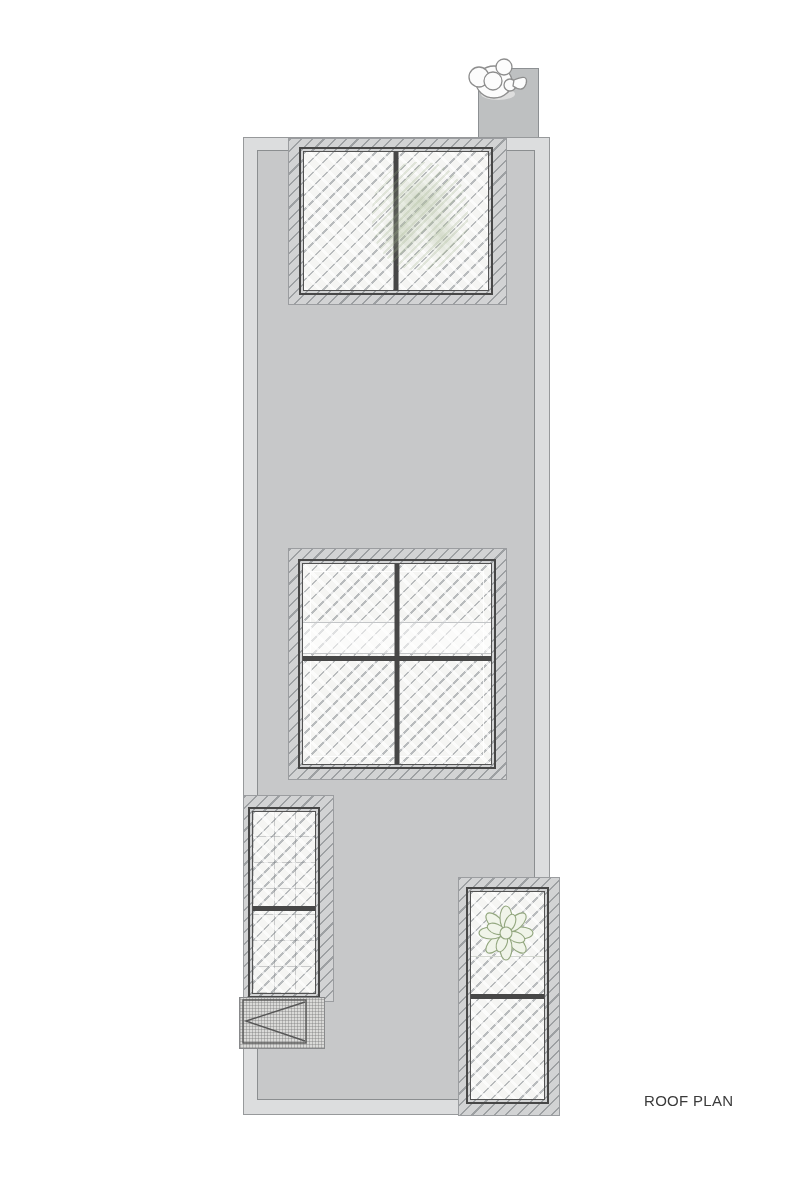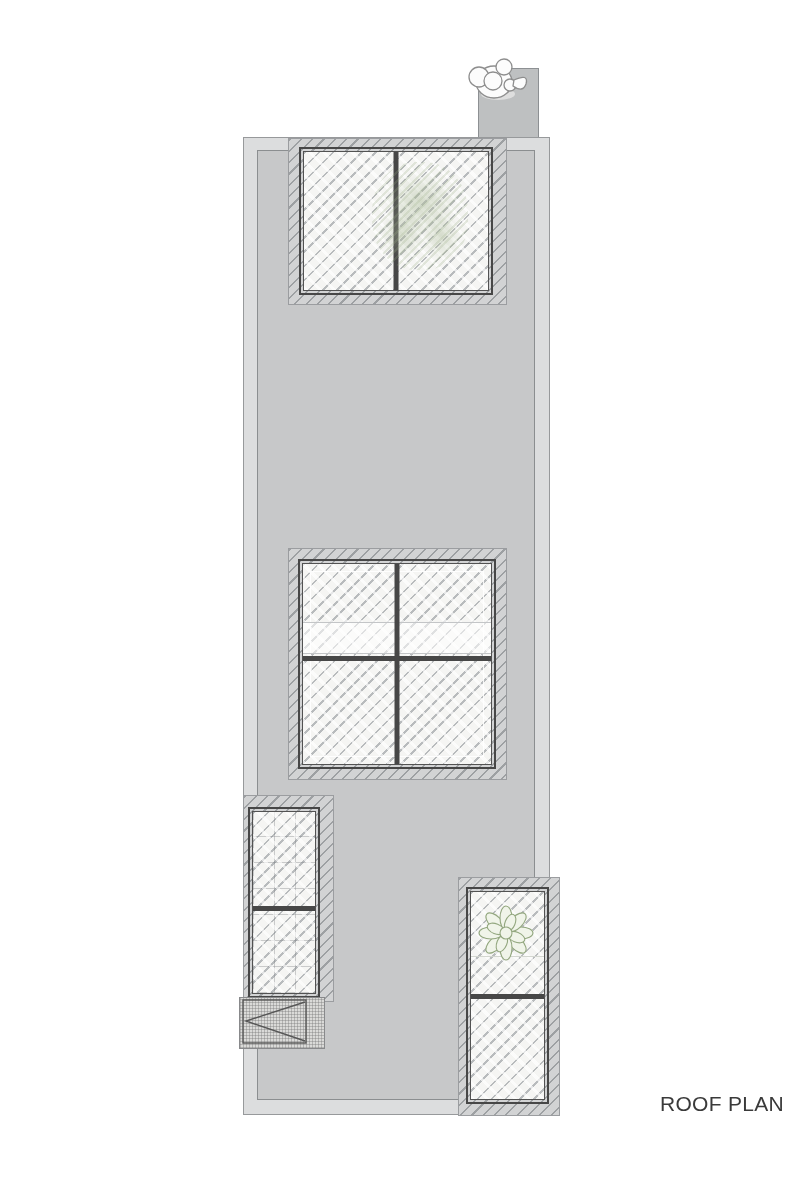--- a/index.html
+++ b/index.html
@@ -65,21 +65,21 @@
   #fixture .blob{fill:#fcfcfc;stroke:#8e8e8e;stroke-width:1.3;}
   #fixture .shadow{fill:#dedede;stroke:none;}
 
   #flower{left:472px;top:897px;width:70px;height:72px;}
   #flower ellipse,#flower circle{fill:var(--plant_fill);stroke:var(--plant_stroke);stroke-width:1.1;}
 
   #hatch-box{left:239px;top:997px;width:84px;height:50px;}
   #hatch-arrow{left:239px;top:997px;width:84px;height:50px;}
   #hatch-arrow rect,#hatch-arrow polyline{fill:none;stroke:#565656;stroke-width:1.4;}
 
-  #title{left:644px;top:1092px;font-size:21px;letter-spacing:.3px;color:var(--label);margin-left:16px;}
+  #title{left:644px;top:1092px;font-size:15px;letter-spacing:.3px;color:var(--label);}
 </style>
 </head>
 <body>
 
 <div class="canvas">
 
   <div class="abs" id="vent"></div>
   <svg class="abs" id="fixture" viewBox="0 0 78 58">
     <ellipse class="shadow" cx="38" cy="42" rx="17" ry="6"></ellipse>
     <ellipse class="blob" cx="34" cy="30" rx="18" ry="16"></ellipse>

